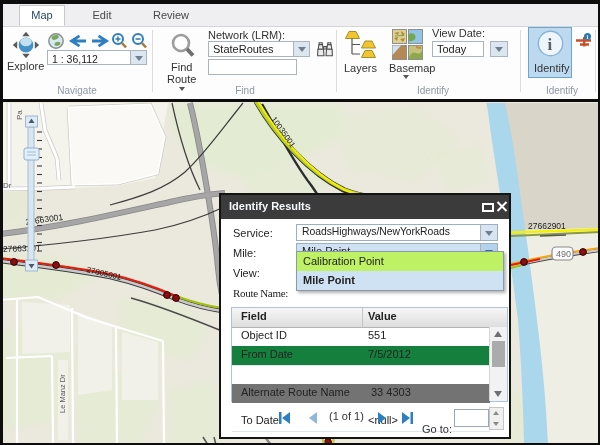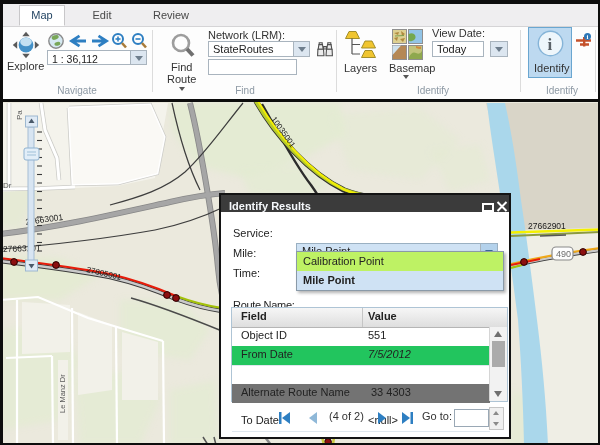--- a/index.html
+++ b/index.html
@@ -16,21 +16,21 @@
 .gsep{position:absolute;top:3px;height:62px;width:1px;background:#dcdcdc;}
 .glabel{position:absolute;top:58px;font-size:10px;color:#8d99a4;width:120px;margin-left:-60px;text-align:center;}
 .rlabel{position:absolute;font-size:11px;color:#333;white-space:nowrap;}
 .combo{position:absolute;background:#fff;border:1px solid #a9b4be;box-sizing:border-box;}
 .combo .tx{position:absolute;left:4px;top:1px;font-size:11px;color:#222;white-space:nowrap;}
 .dd{position:absolute;right:0;top:0;bottom:0;width:15px;background:#dce6f0;border-left:1px solid #a9b4be;}
 .dar{position:absolute;left:50%;top:50%;margin:-2px 0 0 -4px;width:0;height:0;border-left:4px solid transparent;border-right:4px solid transparent;border-top:5px solid #6e7e8d;}
 .ic{position:absolute;}
 
 #popup{position:absolute;left:219px;top:193px;width:292px;height:246px;background:#fff;border:2px solid #141414;box-sizing:border-box;font-size:11px;color:#222;}
-#ptitle{position:absolute;left:0;top:0;right:0;height:17px;background:#3b3b3b;color:#f5f8fb;font-weight:bold;line-height:22px;padding-left:8px;font-size:11px;}
+#ptitle{position:absolute;left:0;top:0;right:0;height:24px;background:#3b3b3b;color:#f5f8fb;font-weight:bold;line-height:22px;padding-left:8px;font-size:11px;}
 .plabel{position:absolute;left:12px;font-size:11px;color:#222;}
 .pcombo{position:absolute;left:75px;width:202px;height:17px;border:1px solid #9ab0c2;background:#fff;box-sizing:border-box;}
 .pcombo .tx{position:absolute;left:5px;top:1px;font-size:11px;white-space:nowrap;}
 </style>
 </head>
 <body>
 <div id="frame">
 
 <svg id="map" width="600" height="343" viewBox="0 102 600 343" style="position:absolute;left:0;top:102px">
   <rect x="0" y="102" width="600" height="343" fill="#ebe9dd"></rect>
@@ -311,48 +311,54 @@
 <div id="popup">
   <div id="ptitle">Identify Results
     <svg style="position:absolute;right:15px;top:8px" width="12" height="9" viewBox="0 0 12 9">
           <rect x="1" y="1" width="10" height="7" fill="none" stroke="#fff" stroke-width="2"></rect>
         </svg>
     <svg style="position:absolute;right:1px;top:6px" width="12" height="11" viewBox="0 0 12 11">
           <path d="M1.5,1 L10.5,10 M10.5,1 L1.5,10" stroke="#fff" stroke-width="2"></path>
         </svg>
   </div>
   <div class="plabel" style="top:32px;">Service:</div>
+  <div class="pcombo" style="top:29px;">
+    <div class="tx" style="font-size:10.4px;letter-spacing:-0.05px;">RoadsHighways/NewYorkRoads</div>
+    <div class="dd" style="width:16px;background:#d7e5f2;">
+          <div class="dar"></div>
+        </div>
+  </div>
   <div class="plabel" style="top:52px;">Mile:</div>
   <div class="pcombo" style="top:48px;background:#cfe2f4;">
     <div class="tx">Mile Point</div>
     <div class="dd" style="width:16px;background:#b4d2ec;">
           <div class="dar" style="border-top-color:#3a6a9a;"></div>
         </div>
   </div>
-  <div class="plabel" style="top:72px;">Time:</div>
-  <div class="plabel" style="top:104px;letter-spacing:-0.3px;">Route Name:</div>
+  <div class="plabel" style="top:72px;">View:</div>
+  <div class="plabel" style="top:92px;letter-spacing:-0.3px;font-family:Liberation Serif, serif;">Route Name:</div>
 
   <div style="position:absolute;left:75px;top:56px;width:206px;height:38px;background:#bef264;border:1px solid #8a9aa8;box-shadow:2px 2px 3px rgba(0,0,0,0.3);z-index:5;">
     <div style="position:absolute;left:0;top:0;width:100%;height:19px;line-height:19px;padding-left:6px;box-sizing:border-box;">Calibration Point</div>
     <div style="position:absolute;left:0;top:19px;width:100%;height:19px;line-height:19px;padding-left:6px;box-sizing:border-box;background:#cfe2f4;font-weight:bold;">Mile Point</div>
   </div>
 
   <div style="position:absolute;left:10px;top:112px;width:277px;height:95px;border:1px solid #aec4d5;box-sizing:border-box;background:#fff;">
     <div style="position:absolute;left:0;top:0;width:100%;height:19px;background:linear-gradient(#f6f6f6,#dedede);border-bottom:1px solid #b5b5b5;font-weight:bold;">
       <div style="position:absolute;left:9px;top:2px;">Field</div>
       <div style="position:absolute;left:136px;top:2px;">Value</div>
       <div style="position:absolute;left:130px;top:0;width:1px;height:19px;background:#c5c5c5;"></div>
     </div>
     <div style="position:absolute;left:0;top:19px;width:258px;height:19px;border-bottom:1px solid #dfe7ee;">
       <div style="position:absolute;left:9px;top:2px;">Object ID</div>
           <div style="position:absolute;left:136px;top:2px;">551</div>
     </div>
-    <div style="position:absolute;left:0;top:38px;width:258px;height:19px;background:#22c55e;border-bottom:1px solid #dfe7ee;">
+    <div style="position:absolute;left:0;top:38px;width:258px;height:19px;background:#15803d;border-bottom:1px solid #dfe7ee;">
       <div style="position:absolute;left:9px;top:2px;">From Date</div>
-          <div style="position:absolute;left:136px;top:2px;font-style:italic;">7/5/2012</div>
+          <div style="position:absolute;left:136px;top:2px;">7/5/2012</div>
     </div>
     <div style="position:absolute;left:0;top:57px;width:258px;height:19px;border-bottom:1px solid #dfe7ee;margin-top:47px;">
       <div style="position:absolute;left:9px;top:2px;">To Date</div>
           <div style="position:absolute;left:136px;top:2px;">&lt;null&gt;</div>
     </div>
     <div style="position:absolute;left:0;top:76px;width:258px;height:19px;background:#737373;">
       <div style="position:absolute;left:9px;top:2px;">Alternate Route Name</div>
           <div style="position:absolute;left:139px;top:2px;">33 4303</div>
     </div>
 
@@ -364,29 +370,29 @@
   </div>
 
   <div style="position:absolute;left:0px;top:212px;width:288px;height:32px;">
     <svg style="position:absolute;left:57px;top:4px" width="14" height="14" viewBox="0 0 14 14">
           <path d="M12,1 L12,13 L4,7 Z" fill="#2e7fc2"></path>
           <rect x="1" y="1" width="2.5" height="12" fill="#2e7fc2"></rect>
         </svg>
     <svg style="position:absolute;left:84px;top:4px" width="14" height="14" viewBox="0 0 14 14">
           <path d="M12,1 L12,13 L4,7 Z" fill="#8fb8d8"></path>
         </svg>
-    <div style="position:absolute;left:108px;top:3px;font-size:11px;color:#333;">(4 of 2)</div>
+    <div style="position:absolute;left:108px;top:3px;font-size:11px;color:#333;">(1 of 1)</div>
     <svg style="position:absolute;left:155px;top:4px" width="14" height="14" viewBox="0 0 14 14">
           <path d="M2,1 L2,13 L10,7 Z" fill="#2e7fc2"></path>
         </svg>
     <svg style="position:absolute;left:179px;top:4px" width="14" height="14" viewBox="0 0 14 14">
           <path d="M2,1 L2,13 L10,7 Z" fill="#2e7fc2"></path>
           <rect x="10.5" y="1" width="2.5" height="12" fill="#2e7fc2"></rect>
         </svg>
-    <div style="position:absolute;left:201px;top:3px;font-size:11px;color:#333;">Go to:</div>
+    <div style="position:absolute;left:201px;top:16px;font-size:11px;color:#333;">Go to:</div>
     <div style="position:absolute;left:233px;top:2px;width:33px;height:16px;background:#fff;border:1px solid #9aa8b5;"></div>
     <div style="position:absolute;left:268px;top:0px;width:13px;height:21px;background:#f0f0f0;border:1px solid #c5c5c5;">
       <div style="position:absolute;left:2.5px;top:3px;width:0;height:0;border-left:3.5px solid transparent;border-right:3.5px solid transparent;border-bottom:4.5px solid #8a8a8a;"></div>
       <div style="position:absolute;left:2.5px;bottom:3px;width:0;height:0;border-left:3.5px solid transparent;border-right:3.5px solid transparent;border-top:4.5px solid #8a8a8a;"></div>
     </div>
   </div>
 </div>
 
 <div style="position:absolute;left:0;top:0;width:3px;height:445px;background:#0d0d0d;"></div>
 <div style="position:absolute;left:598px;top:0;width:2px;height:445px;background:#0d0d0d;"></div>

